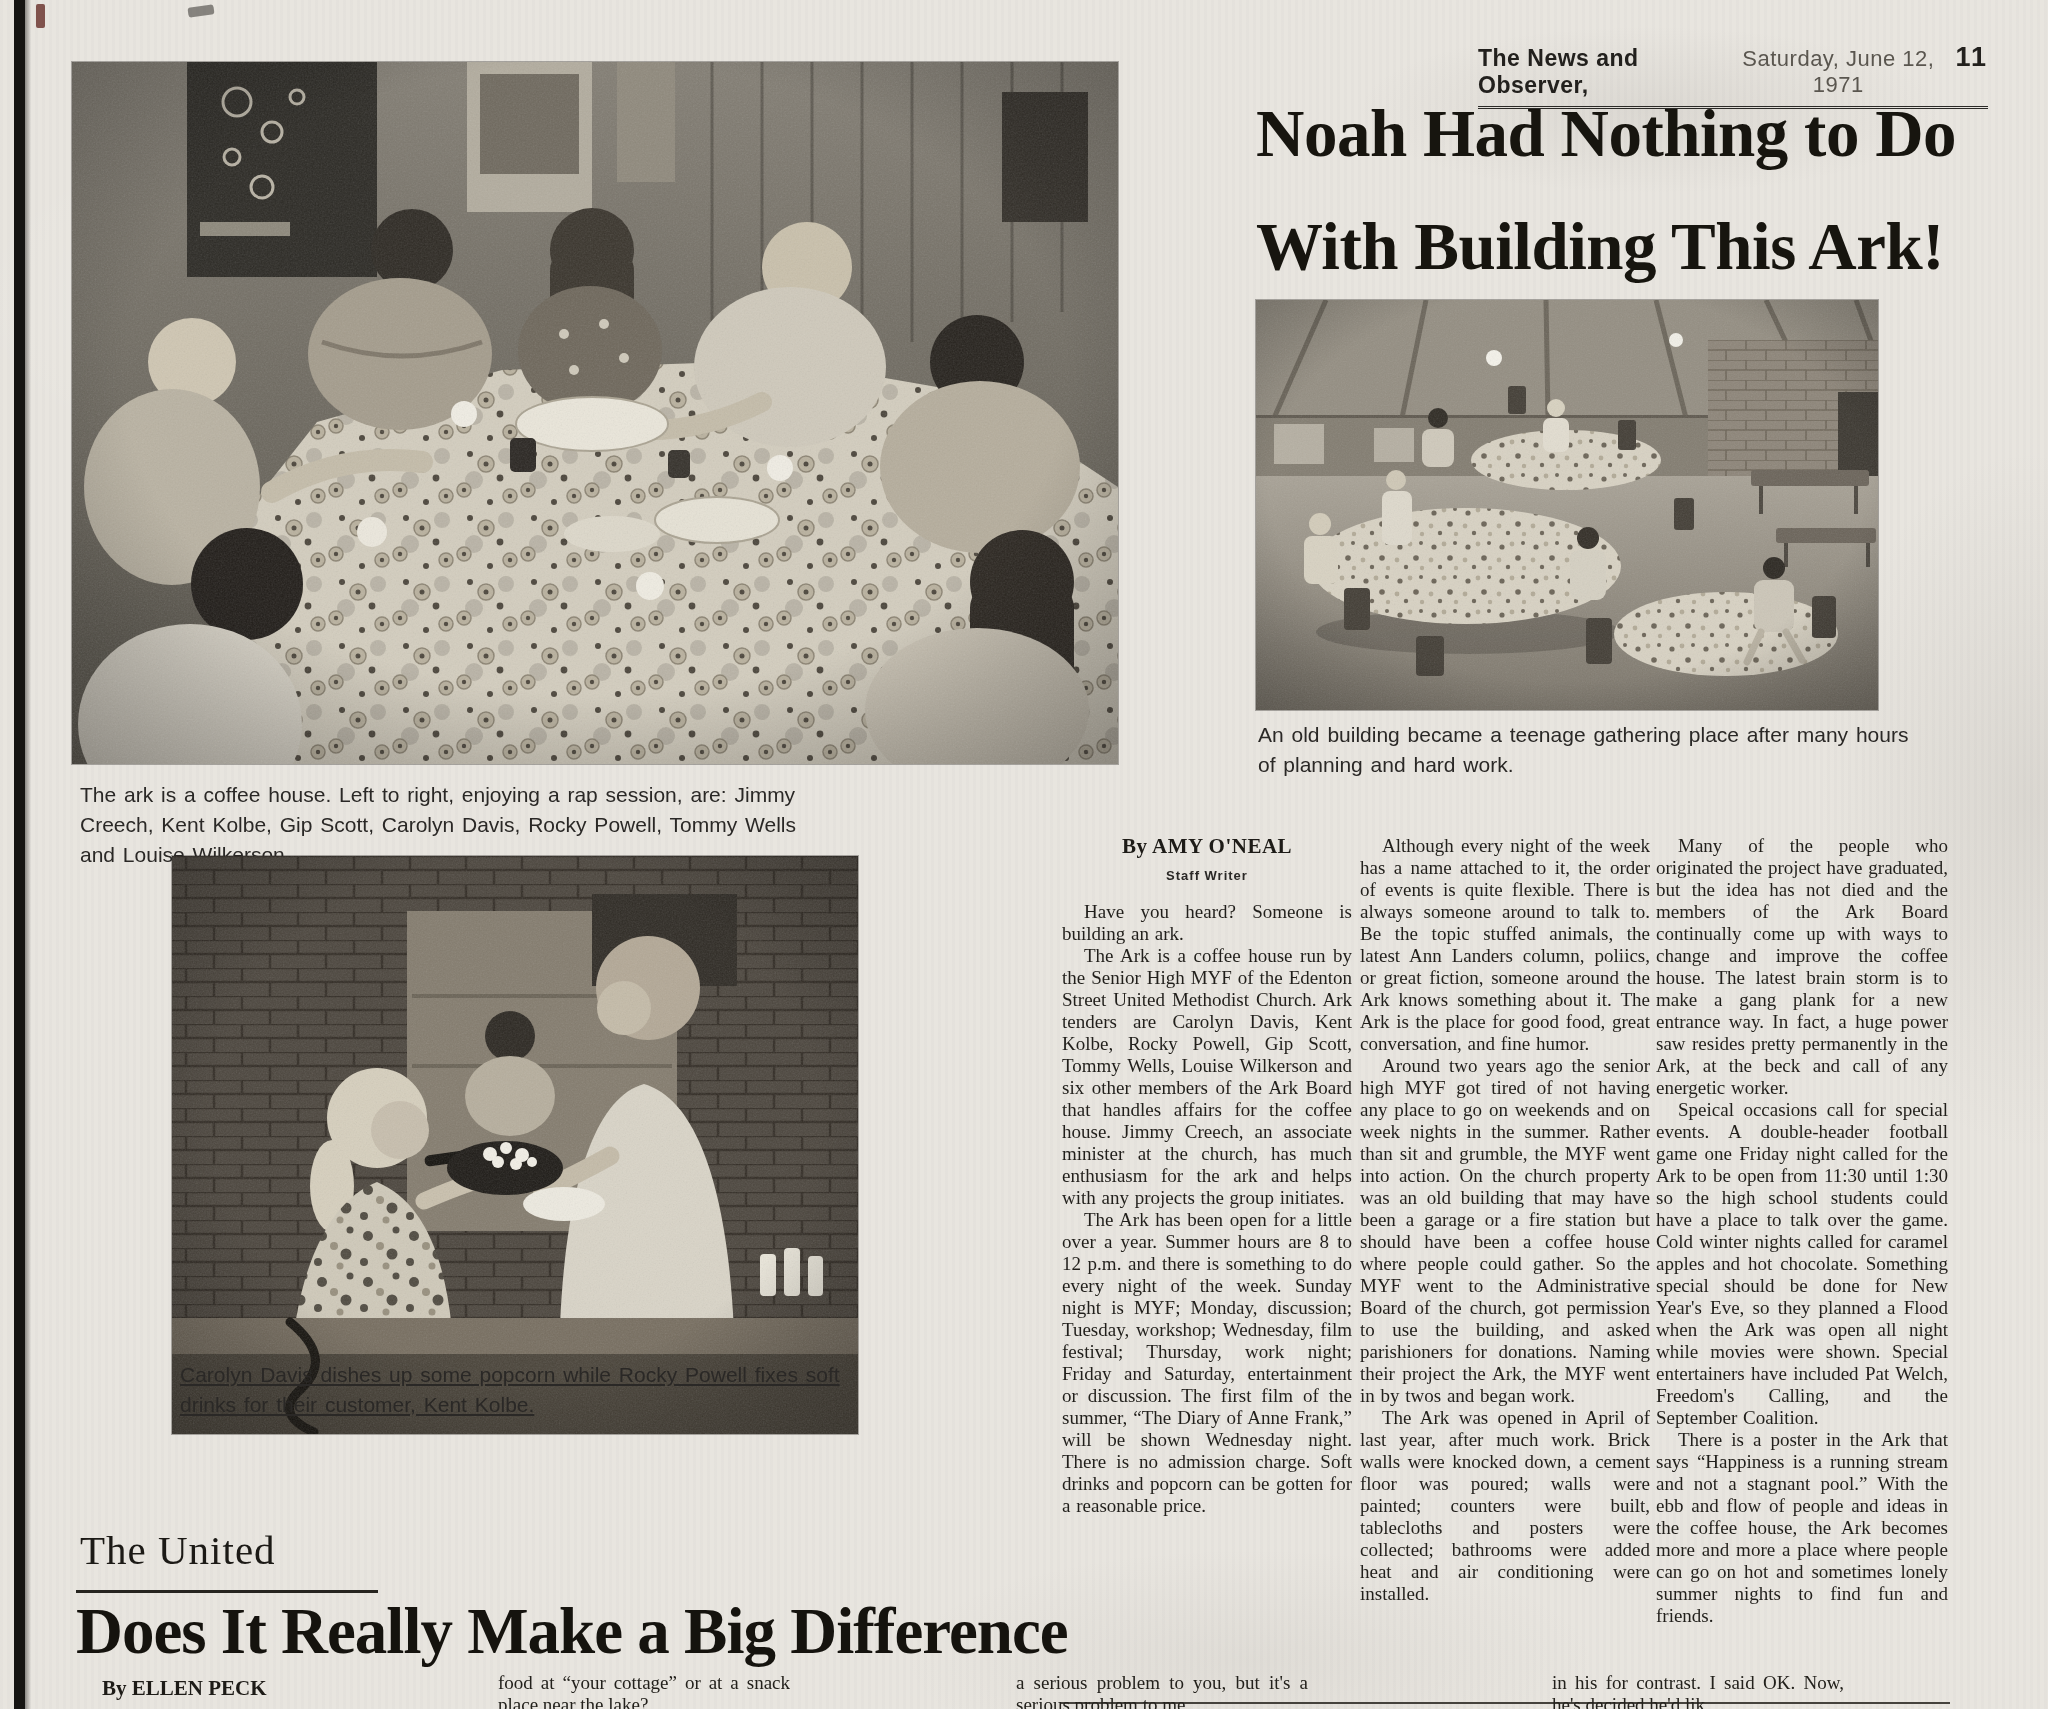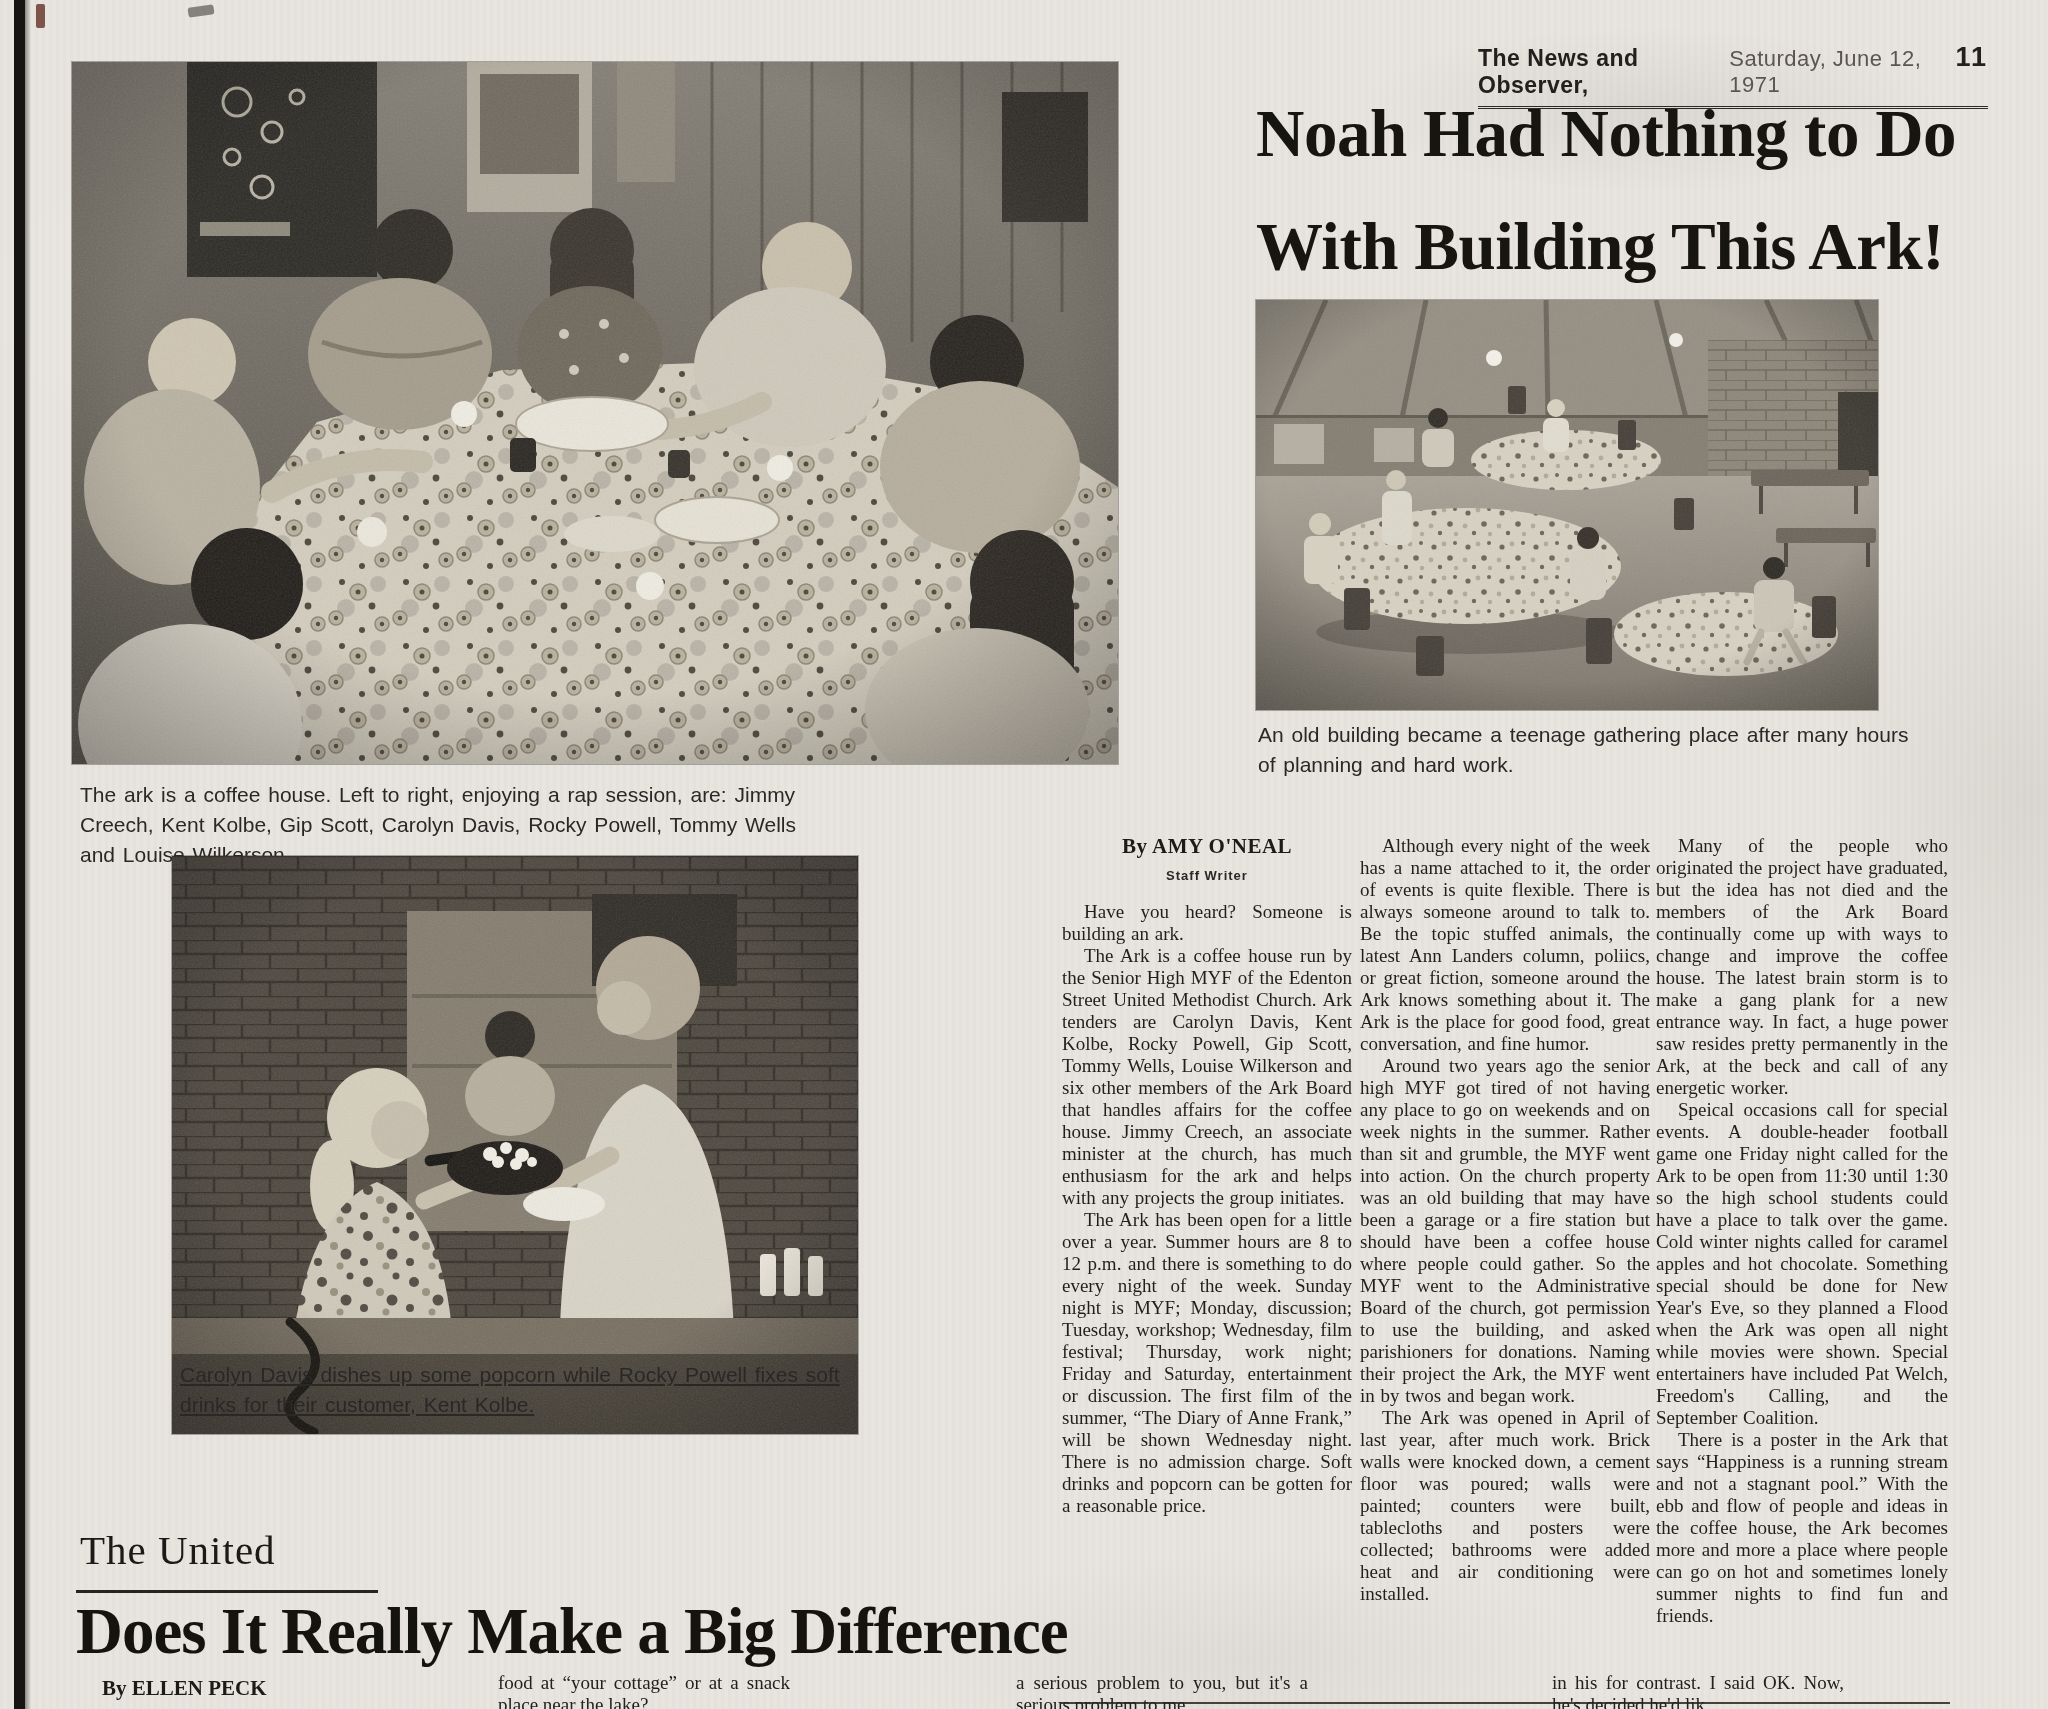--- a/index.html
+++ b/index.html
@@ -24,21 +24,21 @@
   .corner-mark2{position:absolute;left:188px;top:6px;width:26px;height:10px;background:#24211d;opacity:.5;border-radius:3px;transform:rotate(-8deg);}
 
   
   .masthead{
     position:absolute;left:1478px;top:42px;width:510px;
     display:flex;align-items:baseline;gap:8px;
     font-family:"Liberation Sans", sans-serif;
     border-bottom:3px double #2b2a27;padding-bottom:7px;
   }
   .masthead .paper-name{font-weight:bold;font-size:23px;letter-spacing:.5px;color:#22201d;}
-  .masthead .paper-date{font-size:22px;color:#5a564f;letter-spacing:.5px;}
+  .masthead .paper-date{font-size:22px;color:#5a564f;letter-spacing:.5px;text-align:center;}
   .masthead .page-no{margin-left:auto;font-weight:bold;font-size:27px;color:#22201d;letter-spacing:2px;}
 
   
   .main-headline{
     position:absolute;left:1256px;width:680px;
     font-family:"Liberation Serif", serif;font-weight:600;
     font-size:67px;color:#17150f;letter-spacing:-0.5px;white-space:nowrap;
   }
   .hl1{top:95px;}
   .hl2{top:208px;}

